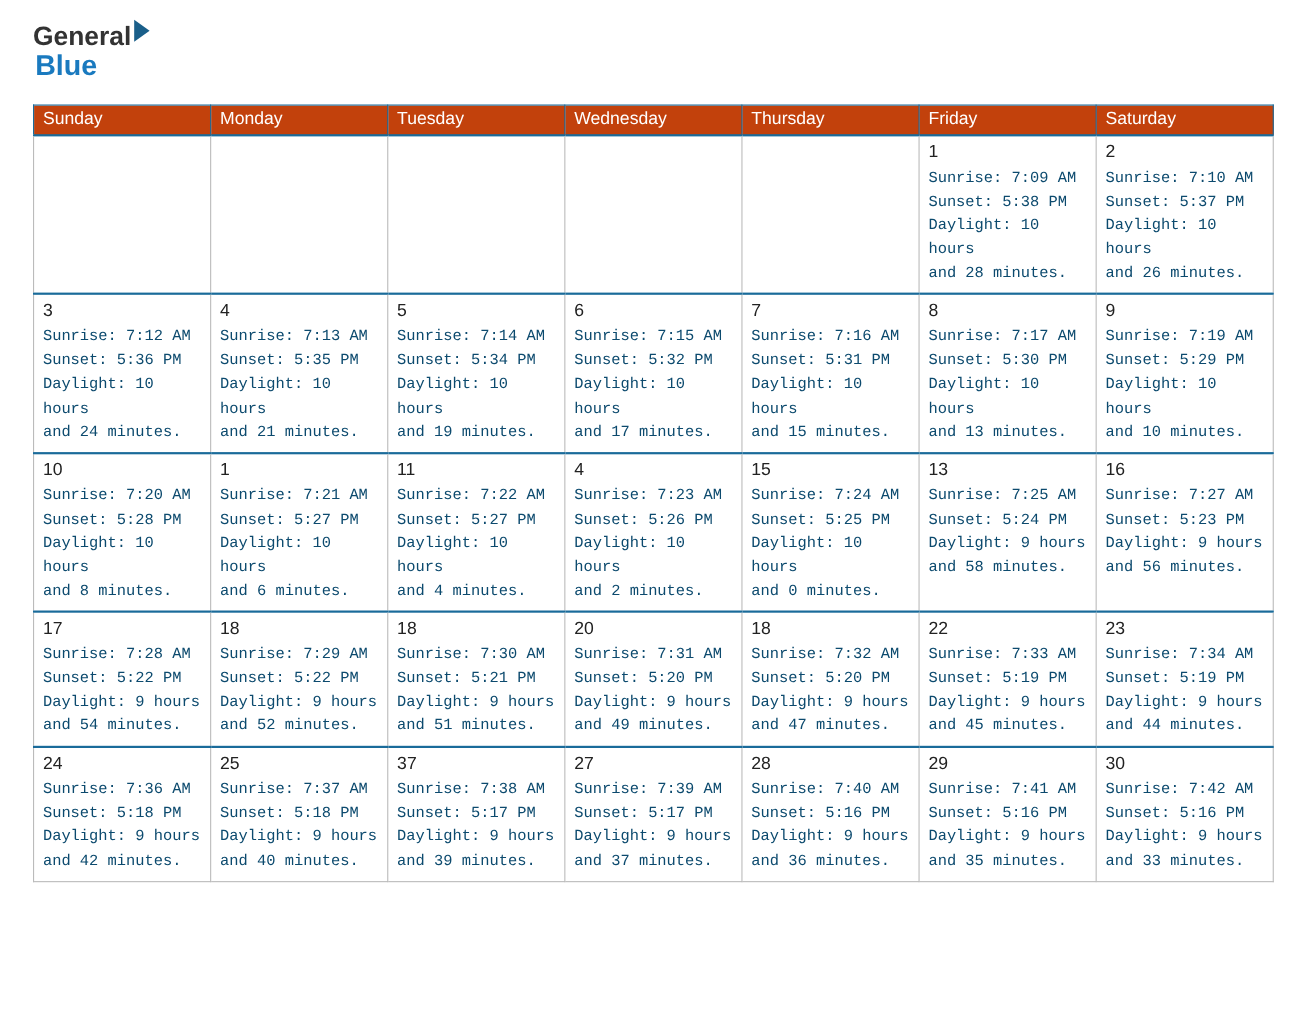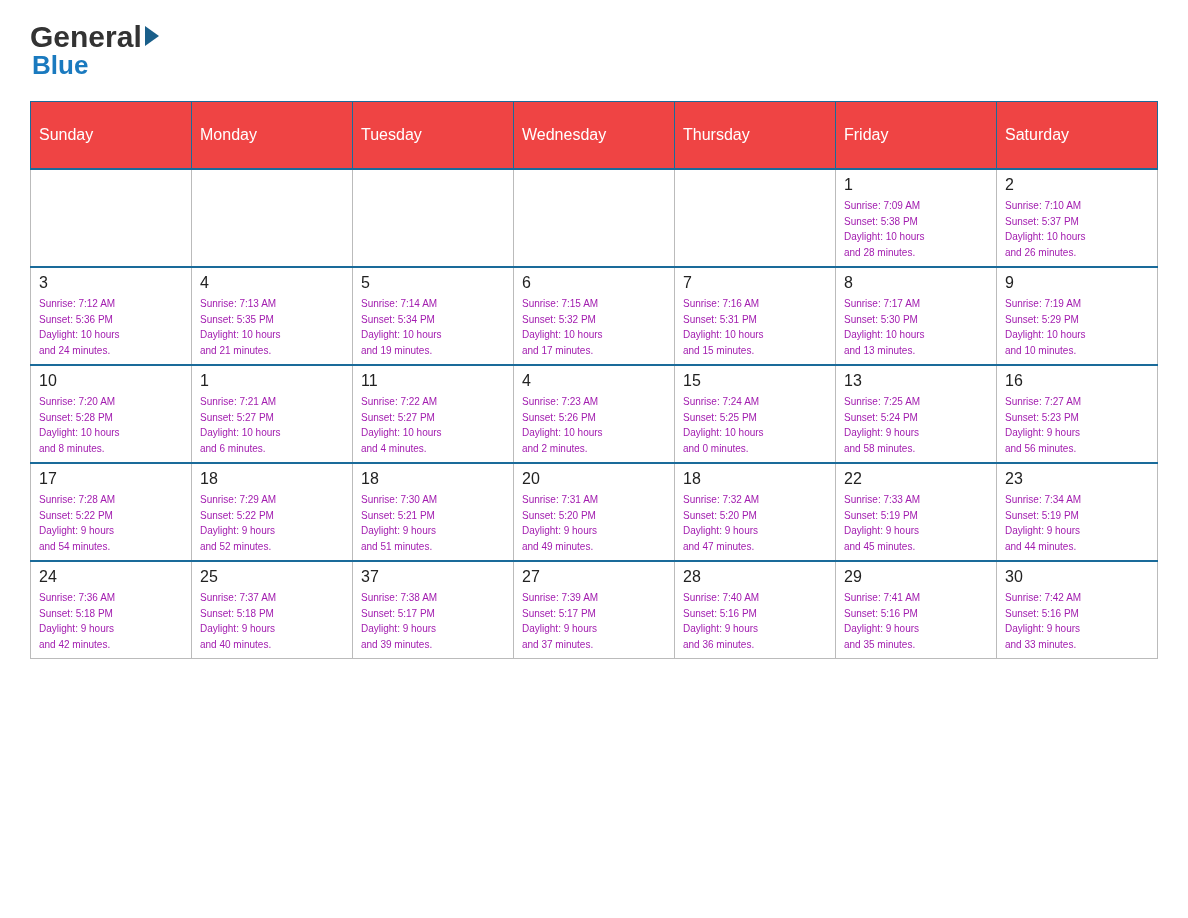--- a/index.html
+++ b/index.html
@@ -16,22 +16,21 @@
       align-items: flex-start;
       margin-bottom: 20px;
     }
     .logo {
       display: flex;
       flex-direction: column;
       align-items: flex-start;
     }
     .logo-top {
       display: flex;
-      align-items: center;
-      font-size: 30px;
+      font-size: 24px;
       font-weight: bold;
       color: #333;
     }
     .logo-general { color: #333; }
     .logo-arrow {
       width: 0; height: 0;
       border-left: 14px solid #1a5f8a;
       border-top: 10px solid transparent;
       border-bottom: 10px solid transparent;
       margin-left: 3px;
@@ -57,25 +56,25 @@
       font-size: 22px;
       color: #444;
       margin-top: 6px;
     }
     .calendar {
       width: 100%;
       border-collapse: collapse;
       border: 1px solid #999;
     }
     .calendar th {
-      background-color: #ef4444;
+      background-color: #c2410c;
       color: #fff;
       font-size: 16px;
       font-weight: normal;
-      padding: 24px 8px;
+      padding: 4px 8px;
       border: 1px solid #1a6b9a;
       text-align: left;
     }
     .calendar td {
       width: calc(100% / 7);
       vertical-align: top;
       border: 1px solid #bbb;
       padding: 6px 8px;
       min-height: 110px;
       background: #fff;
@@ -83,23 +82,24 @@
     .calendar tr td {
       border-top: 2px solid #1a6b9a;
     }
     .day-num {
       font-size: 16px;
       color: #222;
       font-weight: normal;
       margin-bottom: 4px;
     }
     .day-info {
-      font-size: 10px;
-      color: #a21caf;
+      font-size: 14px;
+      color: #0c4a6e;
       line-height: 1.55;
+      font-family: Liberation Mono, monospace;
     }
   </style>
 </head>
 <body>
 
 <div class="header">
   <div class="logo">
     <div class="logo-top">
       <span class="logo-general">General</span>
       <div class="logo-arrow"></div>

